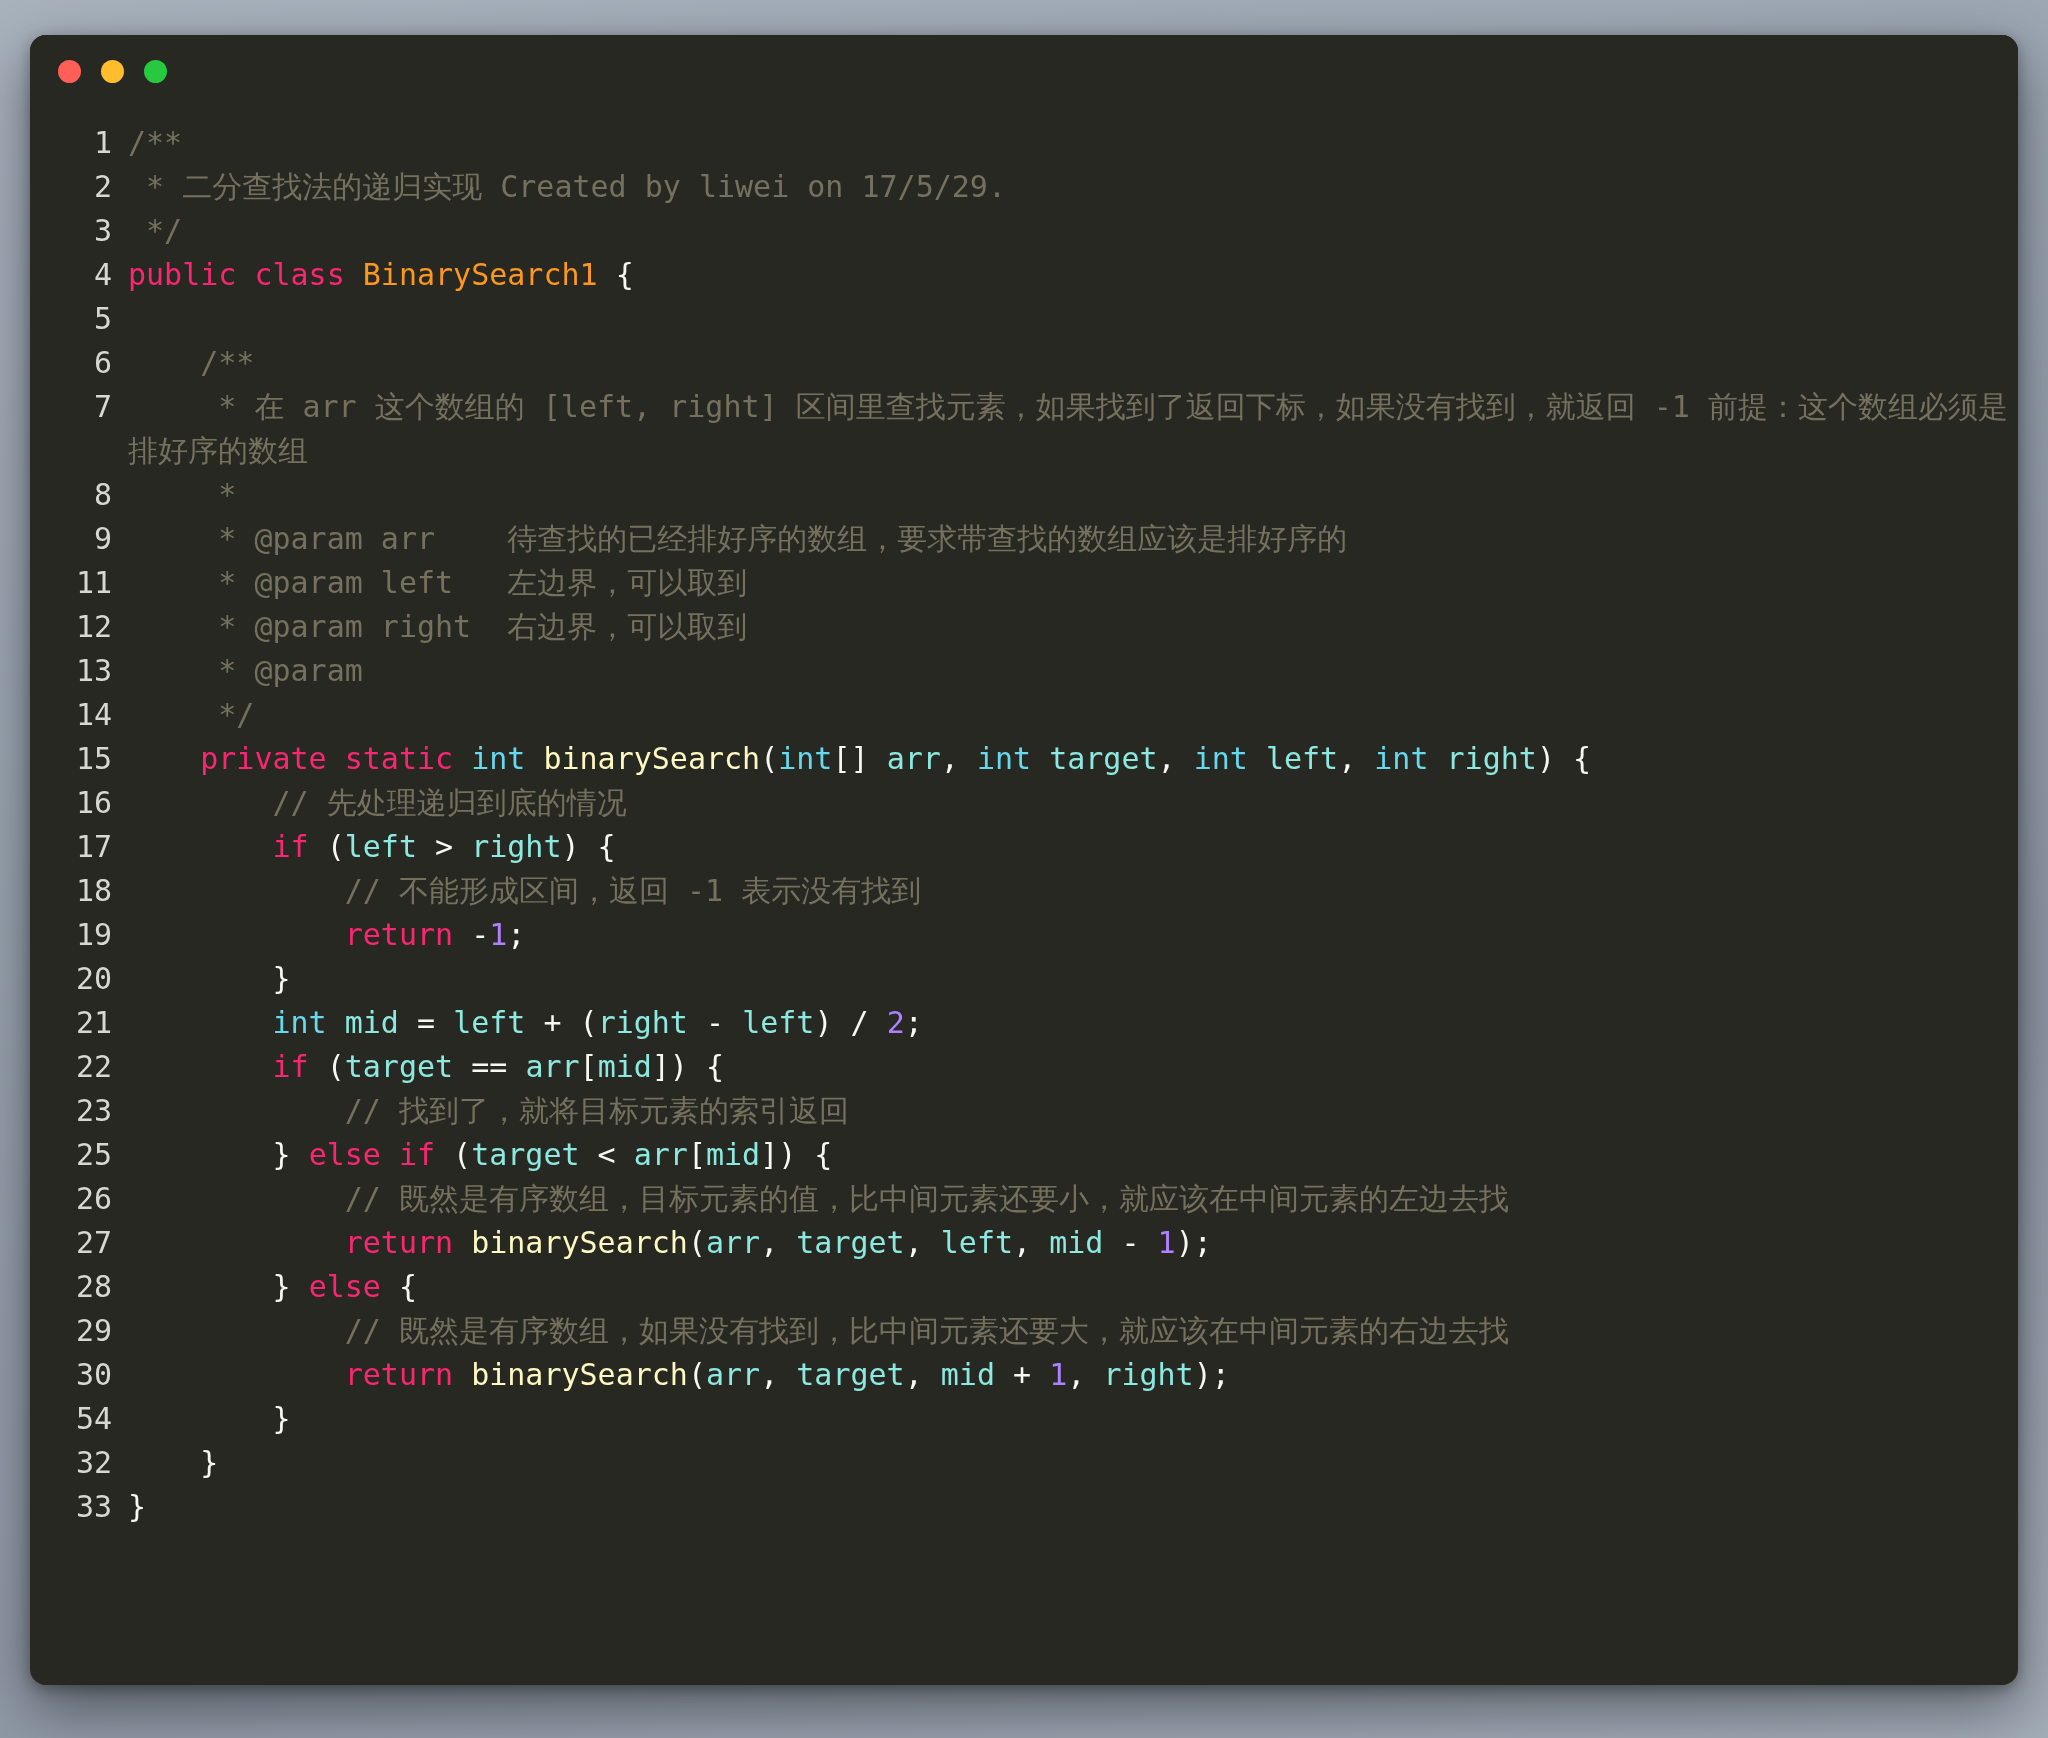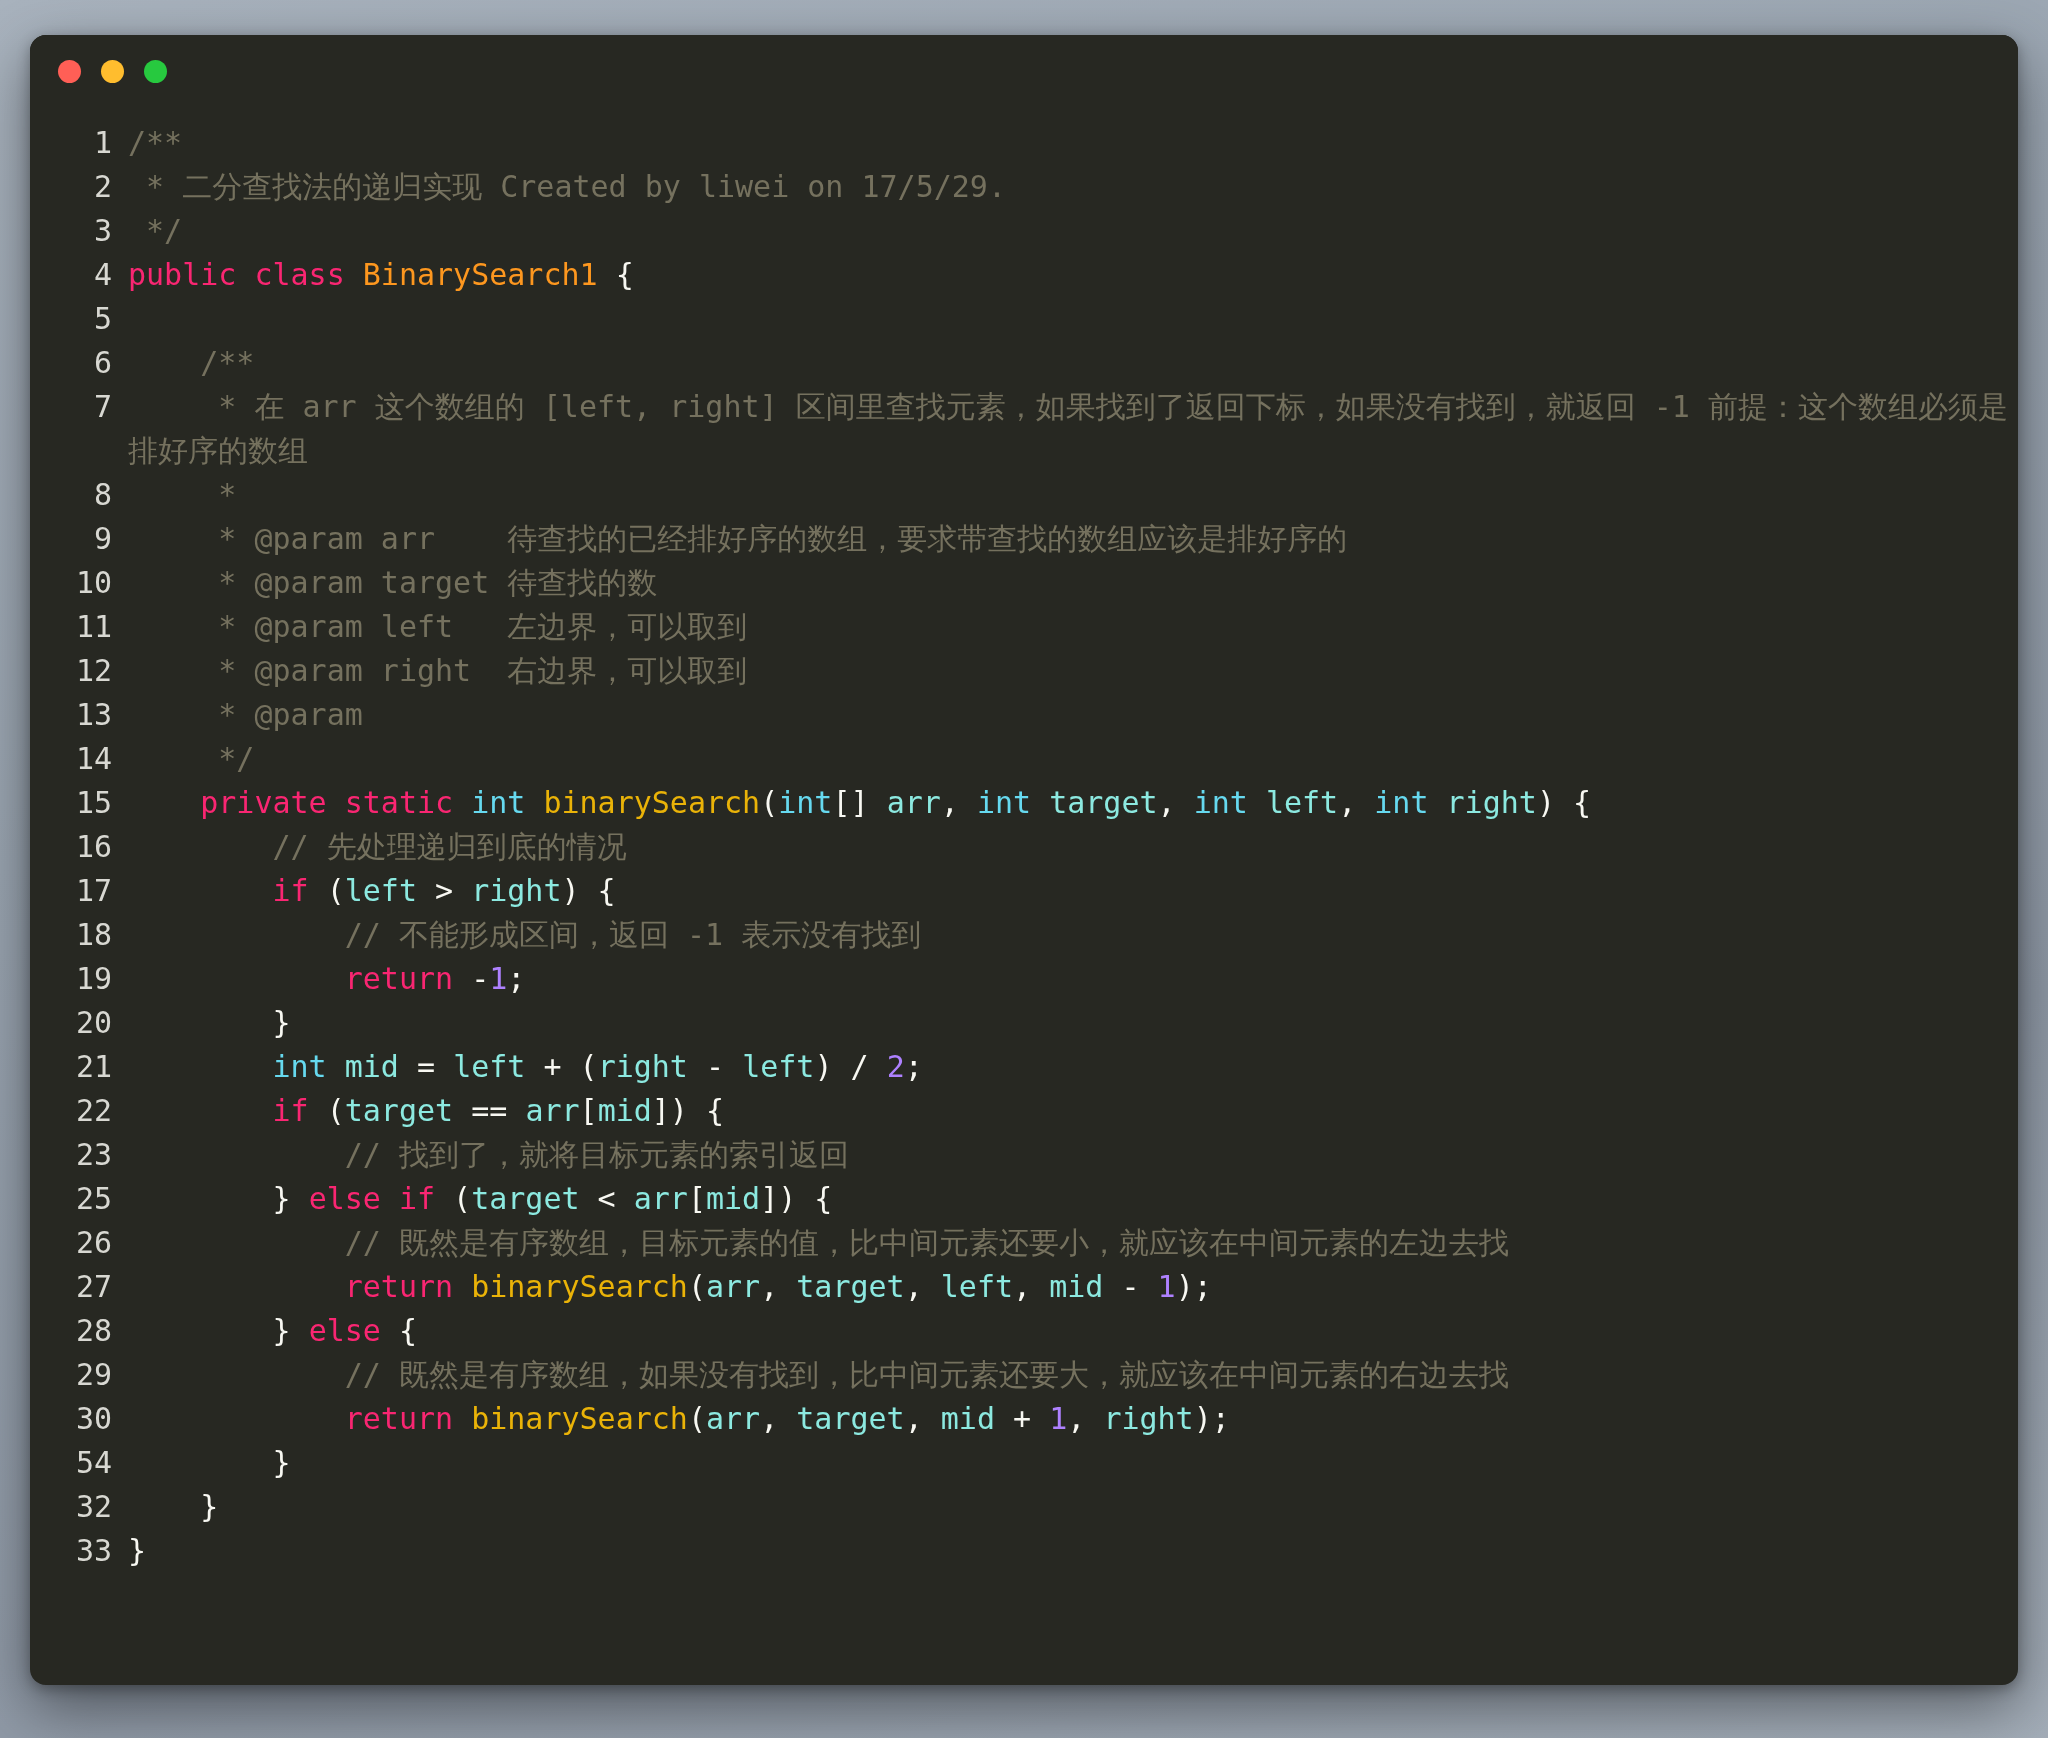--- a/index.html
+++ b/index.html
@@ -86,21 +86,21 @@
     color: #f8f8f2;
     line-height: 44px;
     font-family: "DejaVu Sans Mono", monospace;
   }
 
   
   .t-comment  { color: #75715e; }
   .t-keyword  { color: #f92672; }
   .t-type     { color: #66d9ef; font-style: normal; }
   .t-class    { color: #fd971f; }
-  .t-func     { color: #eab308; }
+  .t-func     { color: #fef9c3; }
   .t-var      { color: #8ce9e0; }
   .t-number   { color: #ae81ff; }
   .t-plain    { color: #f8f8f2; }
   .t-punct    { color: #f8f8f2; }
 </style>
 </head>
 <body>
 
 <div id="editor-window">
 
@@ -116,21 +116,20 @@
     <div id="code-lines">
         <div class="code-line"><span class="gutter">1</span><span class="line-content"><span class="t-comment">/**</span></span></div>
         <div class="code-line"><span class="gutter">2</span><span class="line-content"><span class="t-comment"> * 二分查找法的递归实现 Created by liwei on 17/5/29.</span></span></div>
         <div class="code-line"><span class="gutter">3</span><span class="line-content"><span class="t-comment"> */</span></span></div>
         <div class="code-line"><span class="gutter">4</span><span class="line-content"><span class="t-keyword">public</span><span class="t-plain"> </span><span class="t-keyword">class</span><span class="t-plain"> </span><span class="t-class">BinarySearch1</span><span class="t-plain"> {</span></span></div>
         <div class="code-line"><span class="gutter">5</span><span class="line-content"><span class="t-plain"></span></span></div>
         <div class="code-line"><span class="gutter">6</span><span class="line-content"><span class="t-comment">    /**</span></span></div>
         <div class="code-line"><span class="gutter">7</span><span class="line-content"><span class="t-comment">     * 在 arr 这个数组的 [left, right] 区间里查找元素，如果找到了返回下标，如果没有找到，就返回 -1 前提：这个数组必须是排好序的数组</span></span></div>
         <div class="code-line"><span class="gutter">8</span><span class="line-content"><span class="t-comment">     *</span></span></div>
         <div class="code-line"><span class="gutter">9</span><span class="line-content"><span class="t-comment">     * @param arr    待查找的已经排好序的数组，要求带查找的数组应该是排好序的</span></span></div>
-        <div class="code-line"><span class="gutter">10</span><span class="line-content"><span class="t-comment">     * @param target 待查找的数</span></span></div>
         <div class="code-line"><span class="gutter">11</span><span class="line-content"><span class="t-comment">     * @param left   左边界，可以取到</span></span></div>
         <div class="code-line"><span class="gutter">12</span><span class="line-content"><span class="t-comment">     * @param right  右边界，可以取到</span></span></div>
         <div class="code-line"><span class="gutter">13</span><span class="line-content"><span class="t-comment">     * @param</span></span></div>
         <div class="code-line"><span class="gutter">14</span><span class="line-content"><span class="t-comment">     */</span></span></div>
         <div class="code-line"><span class="gutter">15</span><span class="line-content"><span class="t-plain">    </span><span class="t-keyword">private</span><span class="t-plain"> </span><span class="t-keyword">static</span><span class="t-plain"> </span><span class="t-type">int</span><span class="t-plain"> </span><span class="t-func">binarySearch</span><span class="t-punct">(</span><span class="t-type">int</span><span class="t-punct">[] </span><span class="t-var">arr</span><span class="t-punct">, </span><span class="t-type">int</span><span class="t-plain"> </span><span class="t-var">target</span><span class="t-punct">, </span><span class="t-type">int</span><span class="t-plain"> </span><span class="t-var">left</span><span class="t-punct">, </span><span class="t-type">int</span><span class="t-plain"> </span><span class="t-var">right</span><span class="t-punct">) {</span></span></div>
         <div class="code-line"><span class="gutter">16</span><span class="line-content"><span class="t-comment">        // 先处理递归到底的情况</span></span></div>
         <div class="code-line"><span class="gutter">17</span><span class="line-content"><span class="t-plain">        </span><span class="t-keyword">if</span><span class="t-punct"> (</span><span class="t-var">left</span><span class="t-punct"> &gt; </span><span class="t-var">right</span><span class="t-punct">) {</span></span></div>
         <div class="code-line"><span class="gutter">18</span><span class="line-content"><span class="t-comment">            // 不能形成区间，返回 -1 表示没有找到</span></span></div>
         <div class="code-line"><span class="gutter">19</span><span class="line-content"><span class="t-plain">            </span><span class="t-keyword">return</span><span class="t-punct"> -</span><span class="t-number">1</span><span class="t-punct">;</span></span></div>
         <div class="code-line"><span class="gutter">20</span><span class="line-content"><span class="t-punct">        }</span></span></div>

